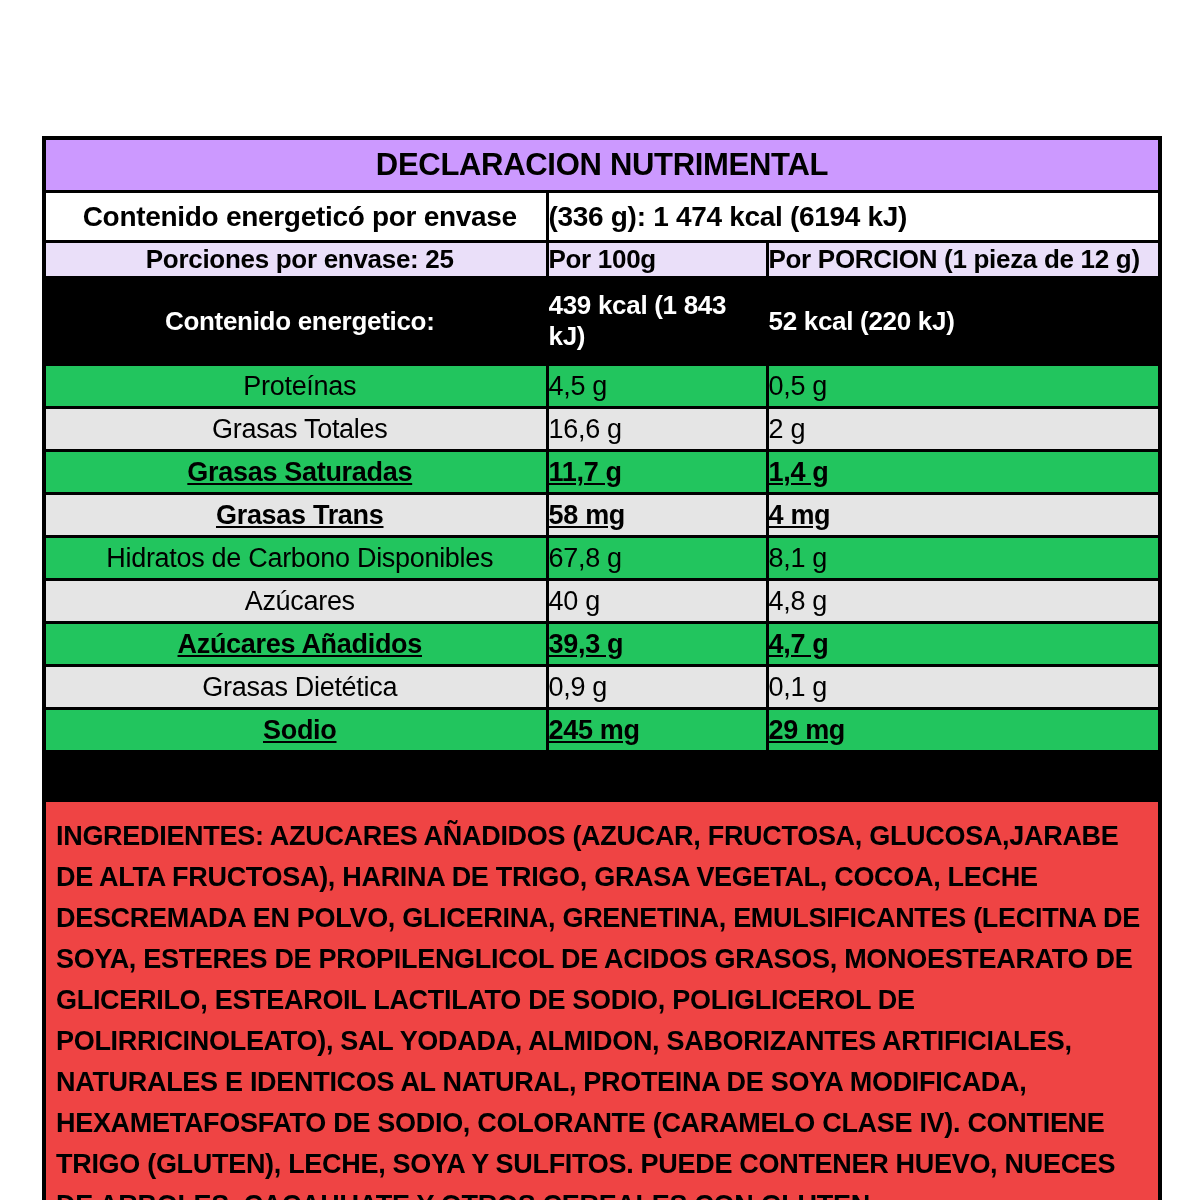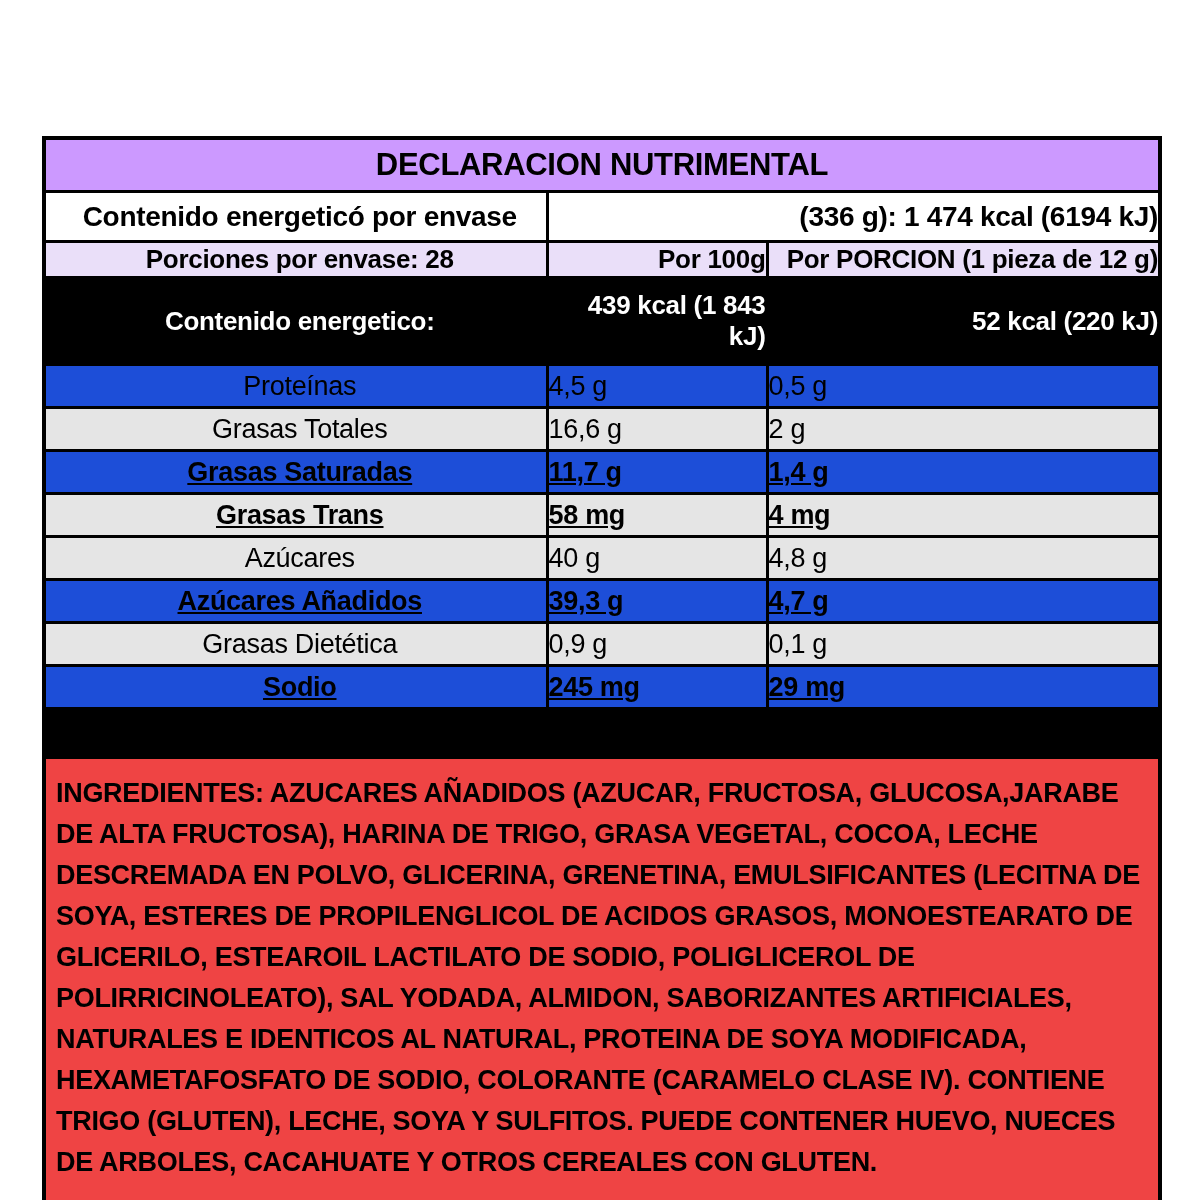--- a/index.html
+++ b/index.html
@@ -64,21 +64,21 @@
     font-size: 26px;
   }
   .energia-row td {
     background: #000000;
     color: #ffffff;
     height: 84px;
     font-weight: bold;
     font-size: 26px;
   }
   .nutrient-row td {
-    background: #1d4ed8;
+    background: #22c55e;
     height: 40px;
     font-size: 27px;
     font-weight: normal;
   }
   .nutrient-row.lav td   { background: #e5e5e5; }
   .nutrient-row.bold td  { font-weight: bold; text-decoration: underline; }
   .divider-row td {
     background: #000000;
     height: 46px;
     padding: 0;
@@ -89,21 +89,21 @@
     font-weight: bold;
     font-size: 27px;
     line-height: 41px;
     text-align: left;
     vertical-align: top;
   }
 
   
   .cell-label  { text-align: center;  padding-left: 8px;  }
   .cell-value  { padding-right: 6px; }
-  .cell-center { text-align: right; }
+  .cell-center { text-align: left; }
 </style>
 </head>
 <body>
 
 <div class="label-wrap">
   <table class="nutrition">
     <colgroup>
       <col class="c-label">
       <col class="c-100g">
       <col class="c-porcion">
@@ -113,21 +113,21 @@
         <tr class="title-row">
       <td colspan="3">DECLARACION NUTRIMENTAL</td>
     </tr>
 
     <tr class="envase-row">
       <td class="cell-label">Contenido energeticó por envase</td>
       <td class="cell-center" colspan="2">(336 g): 1 474 kcal (6194 kJ)</td>
     </tr>
 
     <tr class="porciones-row">
-      <td class="cell-label">Porciones por envase: 28</td>
+      <td class="cell-label">Porciones por envase: 25</td>
       <td class="cell-center">Por 100g</td>
       <td class="cell-center">Por PORCION (1 pieza de 12 g)</td>
     </tr>
 
     <tr class="energia-row">
       <td class="cell-label">Contenido energetico:</td>
       <td class="cell-center">439 kcal (1 843 kJ)</td>
       <td class="cell-center">52 kcal (220 kJ)</td>
     </tr>
 
@@ -143,20 +143,25 @@
     </tr>
     <tr class="nutrient-row bold">
       <td class="cell-label">Grasas Saturadas</td>
       <td class="cell-value">11,7 g</td>
       <td class="cell-value">1,4 g</td>
     </tr>
     <tr class="nutrient-row lav bold">
       <td class="cell-label">Grasas Trans</td>
       <td class="cell-value">58 mg</td>
       <td class="cell-value">4 mg</td>
+    </tr>
+    <tr class="nutrient-row">
+      <td class="cell-label">Hidratos de Carbono Disponibles</td>
+      <td class="cell-value">67,8 g</td>
+      <td class="cell-value">8,1 g</td>
     </tr>
     <tr class="nutrient-row lav">
       <td class="cell-label">Azúcares</td>
       <td class="cell-value">40 g</td>
       <td class="cell-value">4,8 g</td>
     </tr>
     <tr class="nutrient-row bold">
       <td class="cell-label">Azúcares Añadidos</td>
       <td class="cell-value">39,3 g</td>
       <td class="cell-value">4,7 g</td>

